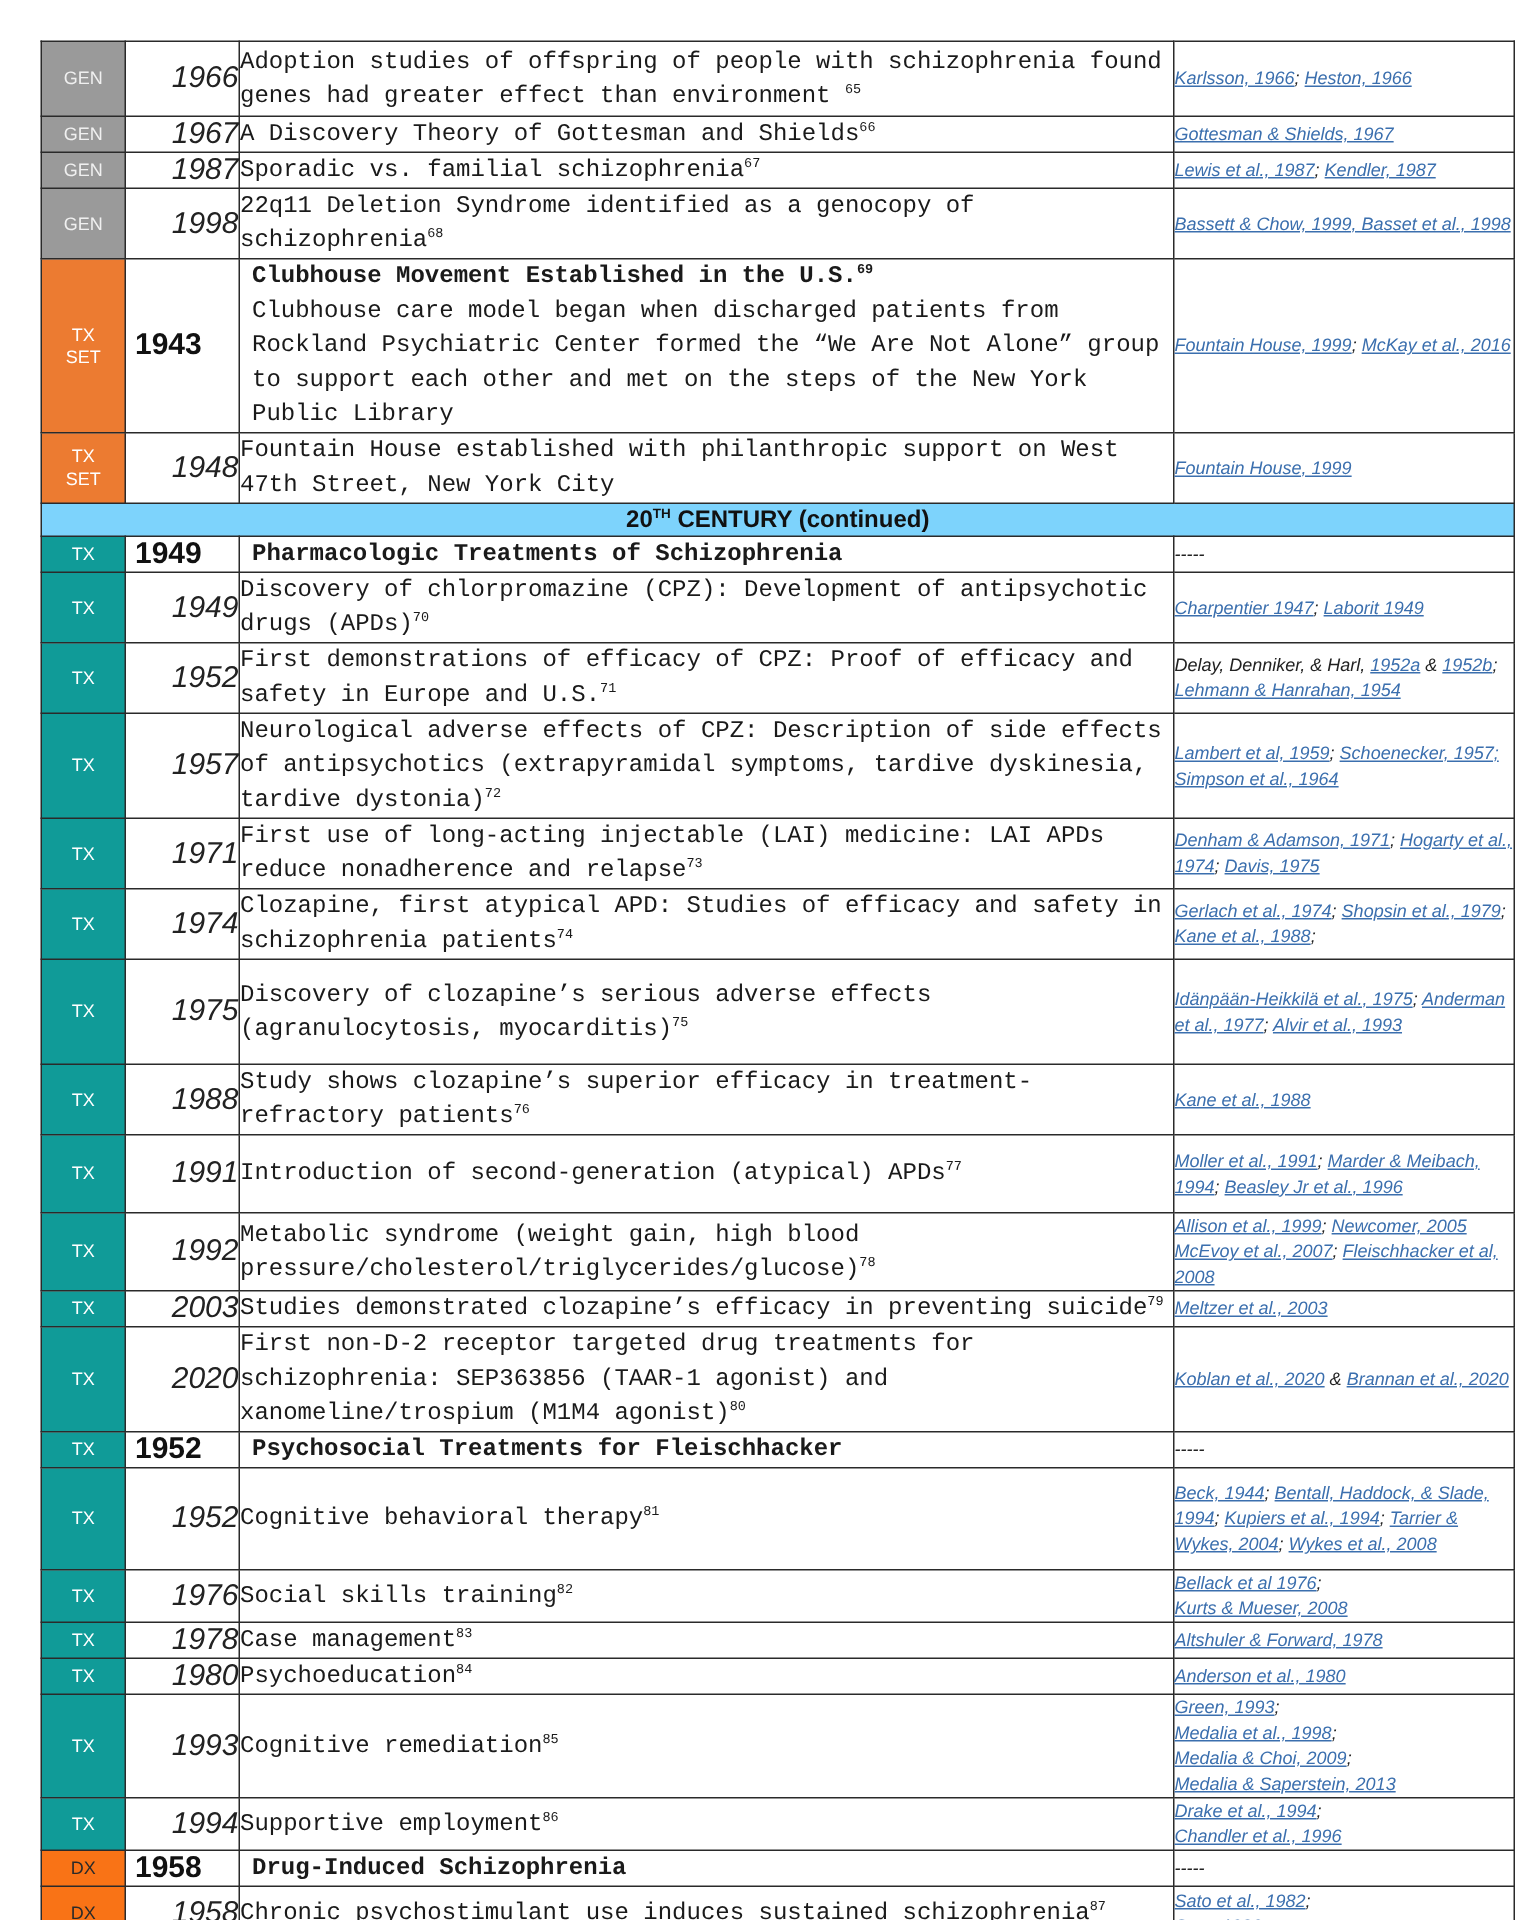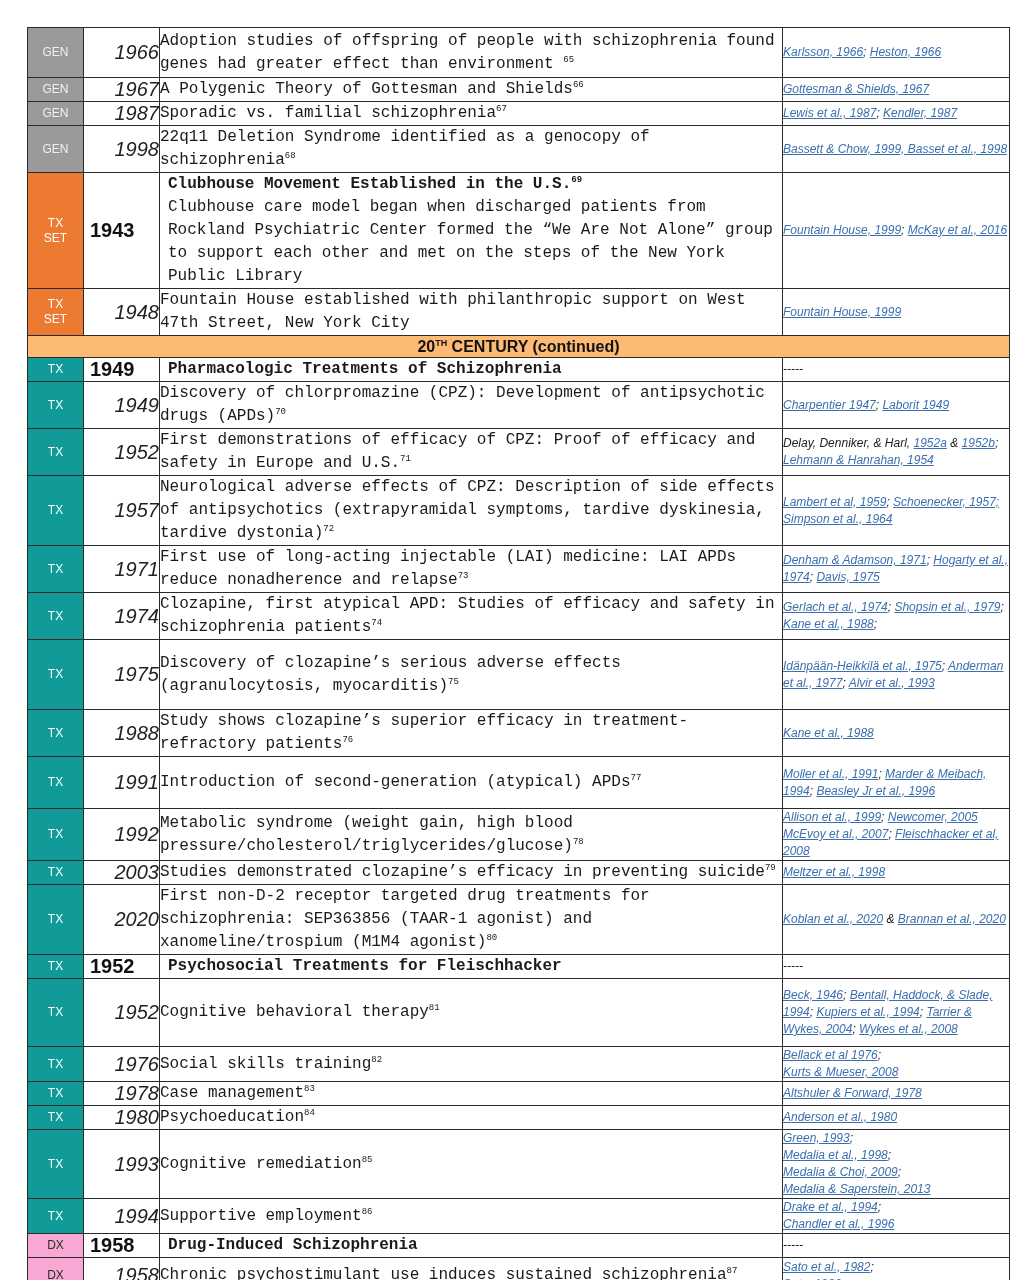--- a/index.html
+++ b/index.html
@@ -17,32 +17,32 @@
   col.c-desc { width: 623px; }
   col.c-ref { width: 227px; }
   td.cat {
     color: #ffffff; text-align: center; font-size: 12px; line-height: 15px;
     font-family: "Liberation Sans", sans-serif; vertical-align: top; padding-top: 3px;
   }
   td.cat.mid { vertical-align: middle; padding-top: 0; }
   td.cat.gen { background: #9a9a9a; color: #f0f0f0; }
   td.cat.txset { background: #ec7b31; vertical-align: middle; padding-top: 0; }
   td.cat.tx { background: #109b98; }
-  td.cat.dx { background: #f9a8d4; color: #2a2a2a; vertical-align: middle; padding-top: 0; }
+  td.cat.dx { background: #f97316; color: #2a2a2a; vertical-align: middle; padding-top: 0; }
   td.year { font-size: 20px; text-align: right; padding-right: 8px; font-style: italic; color: #222; font-family: "Liberation Sans", sans-serif; }
   td.year.major { text-align: left; padding-left: 6px; padding-right: 0; font-style: normal; font-weight: bold; color: #111; margin-left: 12px; }
   td.desc { font-size: 16px; line-height: 23px; color: #1a1a1a; padding: 0 6px 0 46px; font-family: Liberation Mono, monospace; }
   td.desc.major { padding-left: 8px; font-weight: bold; }
   td.desc.majorblock { padding-left: 8px; }
   .majortitle { font-weight: bold; display: block; }
   sup { font-size: 9px; line-height: 0; vertical-align: 6px; }
   td.ref { font-size: 12px; line-height: 17px; color: #222; padding: 0 6px 0 8px; font-family: "Liberation Sans", sans-serif; font-style: italic; }
   td.ref a { color: #3b6fae; text-decoration: underline; }
   td.century {
-    background: #fdba74; text-align: center; font-weight: bold; font-size: 16px;
+    background: #7dd3fc; text-align: center; font-weight: bold; font-size: 16px;
     height: 21px; color: #111; font-family: "Liberation Sans", sans-serif;
   }
   td.century sup { font-size: 9px; }
 </style>
 </head>
 <body>
 
 <table class="timeline">
   <colgroup>
       <col class="c-cat">
@@ -53,21 +53,21 @@
   <tbody id="tbody-top">
       <tr style="height: 50px;">
         <td class="cat gen"><span>GEN</span></td>
         <td class="year">1966</td>
         <td class="desc"><span>Adoption studies of offspring of people with schizophrenia found genes had greater effect than environment</span> <sup>65</sup></td>
         <td class="ref"><a href="#">Karlsson, 1966</a><span>; </span><a href="#">Heston, 1966</a></td>
       </tr>
       <tr style="height: 22px;">
         <td class="cat gen"><span>GEN</span></td>
         <td class="year">1967</td>
-        <td class="desc"><span>A Polygenic Theory of Gottesman and Shields</span><sup>66</sup></td>
+        <td class="desc"><span>A Discovery Theory of Gottesman and Shields</span><sup>66</sup></td>
         <td class="ref"><a href="#">Gottesman &amp; Shields, 1967</a></td>
       </tr>
       <tr style="height: 22px;">
         <td class="cat gen"><span>GEN</span></td>
         <td class="year">1987</td>
         <td class="desc"><span>Sporadic vs. familial schizophrenia</span><sup>67</sup></td>
         <td class="ref"><a href="#">Lewis et al., 1987</a><span>; </span><a href="#">Kendler, 1987</a></td>
       </tr>
       <tr style="height: 34px;">
         <td class="cat gen"><span>GEN</span></td>
@@ -151,39 +151,39 @@
       <tr style="height: 50px;">
         <td class="cat tx mid"><span>TX</span></td>
         <td class="year">1992</td>
         <td class="desc"><span>Metabolic syndrome (weight gain, high blood pressure/cholesterol/triglycerides/glucose)</span><sup>78</sup></td>
         <td class="ref"><a href="#">Allison et al., 1999</a><span>; </span><a href="#">Newcomer, 2005</a><span> </span><a href="#">McEvoy et al., 2007</a><span>; </span><a href="#">Fleischhacker et al, 2008</a></td>
       </tr>
       <tr style="height: 22px;">
         <td class="cat tx mid"><span>TX</span></td>
         <td class="year">2003</td>
         <td class="desc"><span>Studies demonstrated clozapine’s efficacy in preventing suicide</span><sup>79</sup></td>
-        <td class="ref"><a href="#">Meltzer et al., 1998</a></td>
+        <td class="ref"><a href="#">Meltzer et al., 2003</a></td>
       </tr>
       <tr style="height: 46px;">
         <td class="cat tx mid"><span>TX</span></td>
         <td class="year">2020</td>
         <td class="desc"><span>First non-D-2 receptor targeted drug treatments for schizophrenia: SEP363856 (TAAR-1 agonist) and xanomeline/trospium (M1M4 agonist)</span><sup>80</sup></td>
         <td class="ref"><a href="#">Koblan et al., 2020</a><span> &amp; </span><a href="#">Brannan et al., 2020</a></td>
       </tr>
       <tr style="height: 22px;">
         <td class="cat tx mid"><span>TX</span></td>
         <td class="year major">1952</td>
         <td class="desc major"><span>Psychosocial Treatments for Fleischhacker</span></td>
         <td class="ref"><span>-----</span></td>
       </tr>
       <tr style="height: 68px;">
         <td class="cat tx"><span>TX</span></td>
         <td class="year">1952</td>
         <td class="desc"><span>Cognitive behavioral therapy</span><sup>81</sup></td>
-        <td class="ref"><a href="#">Beck, 1946</a><span>; </span><a href="#">Bentall, Haddock, &amp; Slade, 1994</a><span>; </span><a href="#">Kupiers et al., 1994</a><span>; </span><a href="#">Tarrier &amp; Wykes, 2004</a><span>; </span><a href="#">Wykes et al., 2008</a></td>
+        <td class="ref"><a href="#">Beck, 1944</a><span>; </span><a href="#">Bentall, Haddock, &amp; Slade, 1994</a><span>; </span><a href="#">Kupiers et al., 1994</a><span>; </span><a href="#">Tarrier &amp; Wykes, 2004</a><span>; </span><a href="#">Wykes et al., 2008</a></td>
       </tr>
       <tr style="height: 34px;">
         <td class="cat tx"><span>TX</span></td>
         <td class="year">1976</td>
         <td class="desc"><span>Social skills training</span><sup>82</sup></td>
         <td class="ref"><a href="#">Bellack et al 1976</a><span>;</span><br><a href="#">Kurts &amp; Mueser, 2008</a></td>
       </tr>
       <tr style="height: 22px;">
         <td class="cat tx mid"><span>TX</span></td>
         <td class="year">1978</td>

